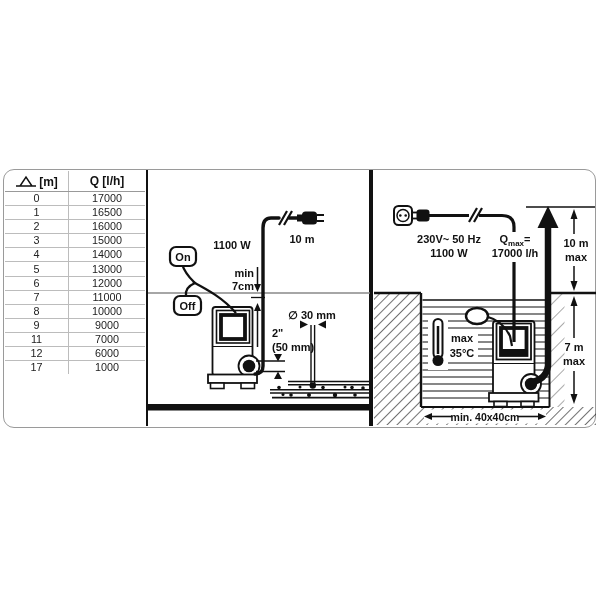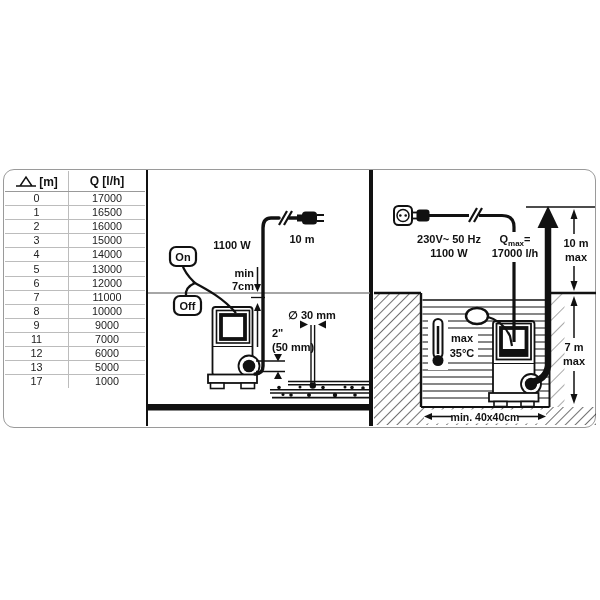--- a/index.html
+++ b/index.html
@@ -84,24 +84,20 @@
       </tr>
       <tr>
         <td>11</td>
         <td>7000</td>
       </tr>
       <tr>
         <td>12</td>
         <td>6000</td>
       </tr>
       <tr>
-        <td>13</td>
-        <td>5000</td>
-      </tr>
-      <tr>
         <td>17</td>
         <td>1000</td>
       </tr>
     </tbody>
 </table>
 
 <svg id="panel-sub" class="panel" viewBox="0 0 222 257">
 
   <line x1="0" y1="123" x2="222" y2="123" stroke="#888" stroke-width="1.6"></line>
 

